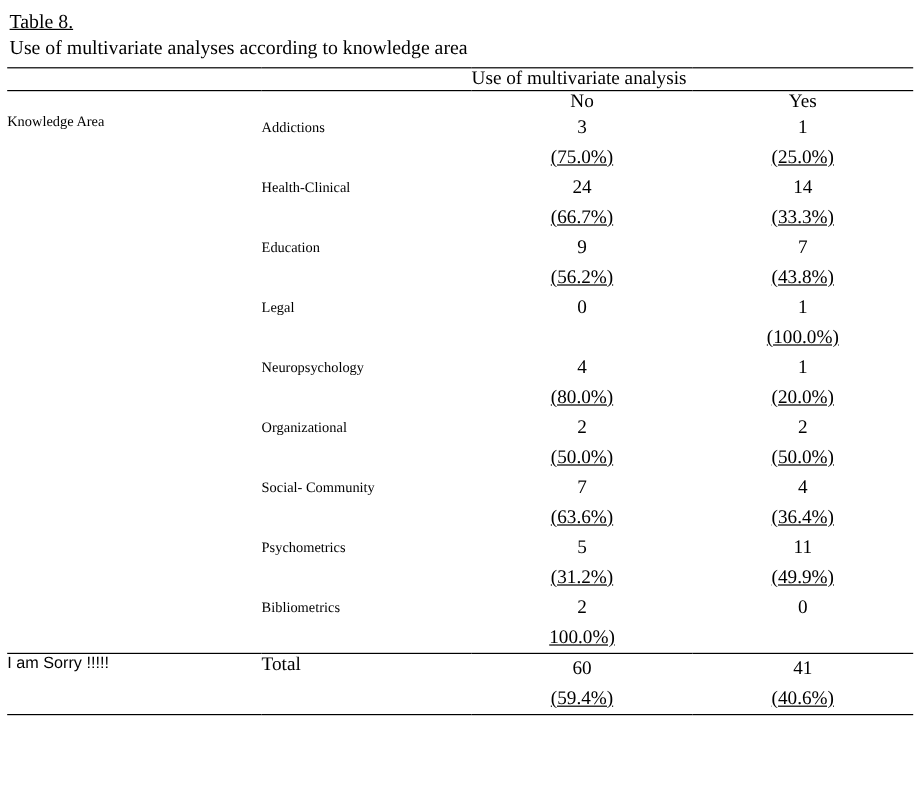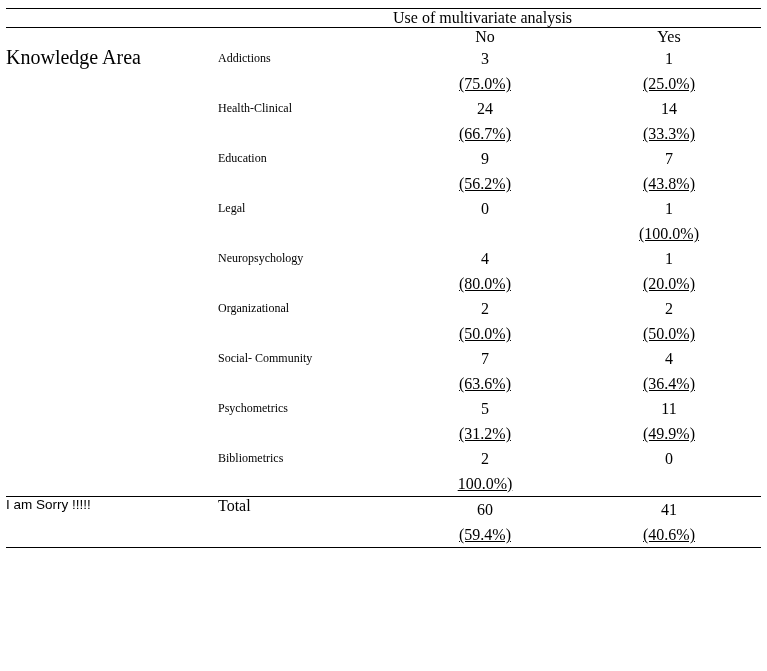--- a/index.html
+++ b/index.html
@@ -76,21 +76,21 @@
     text-decoration: underline;
   }
   .cell-area {
     font-size: 12px;
     padding-left: 4px;
     height: 25px;
     line-height: 25px;
     white-space: nowrap;
   }
   .rowlabel-stub {
-    font-size: 20px;
+    font-size: 12px;
     padding-left: 10px;
     vertical-align: middle;
     white-space: nowrap;
   }
   .col-stub { width: 212px; }
   .col-area { width: 175px; }
   .col-no   { width: 184px; }
   .col-yes  { width: 184px; }
 
   .total-sep td { border-top: 1px solid #000; margin-top: 48px; }
@@ -110,20 +110,24 @@
     vertical-align: middle;
     white-space: nowrap;
     letter-spacing: 0px;
   }
 </style>
 </head>
 <body>
 
 <div class="page">
 
+  <div class="caption-line1">
+    <span class="caption-label">Table 8.</span>
+  </div>
+  <div class="caption-line2">Use of multivariate analyses according to knowledge area</div>
 
   <table class="tbl">
     <colgroup>
       <col class="col-stub">
       <col class="col-area">
       <col class="col-no">
       <col class="col-yes">
     </colgroup>
     <tbody>
       <tr class="rule-top rule-under-group">

